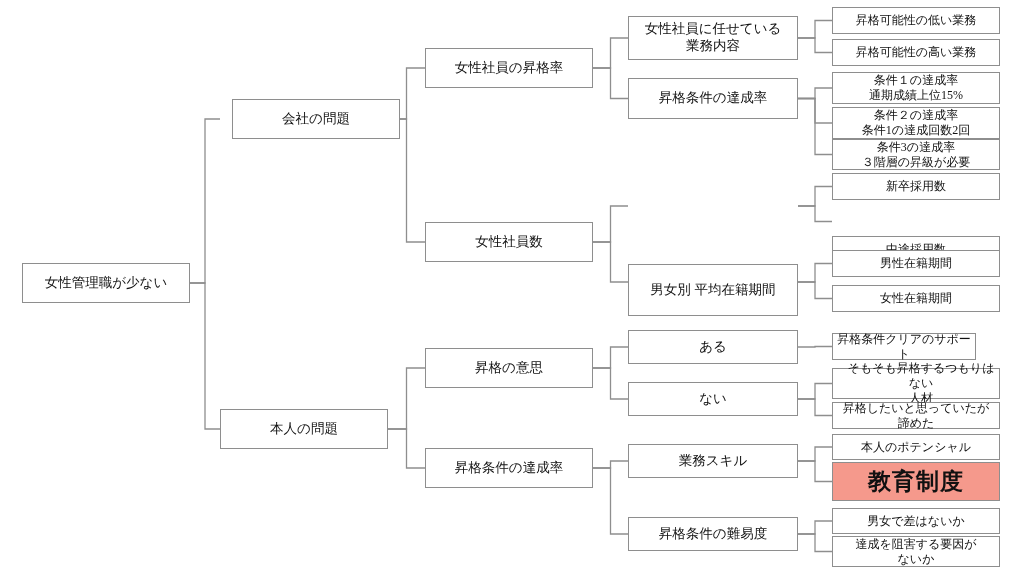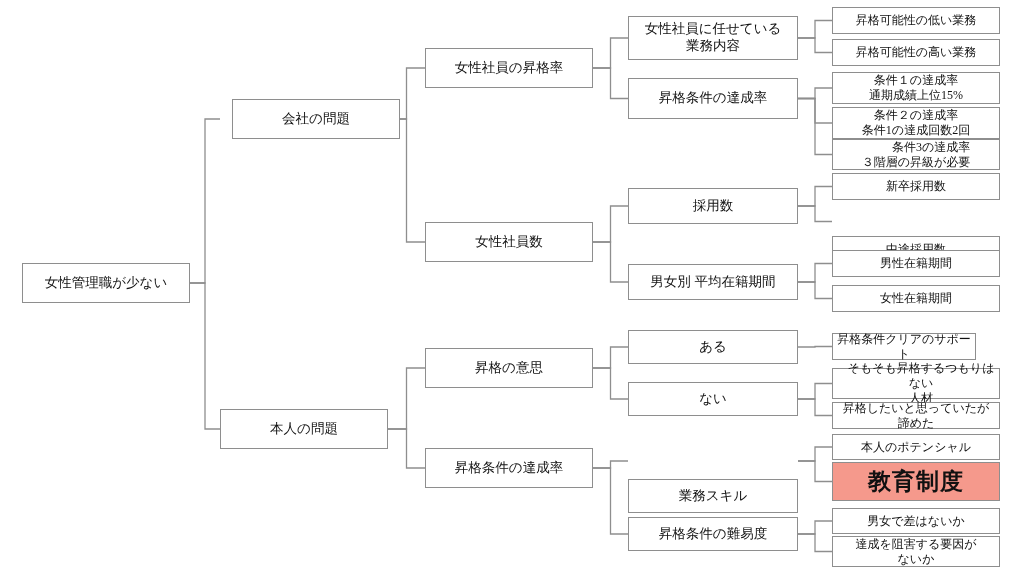--- a/index.html
+++ b/index.html
@@ -70,34 +70,33 @@
   <div class="node" style="left:220px;top:409px;width:168px;height:40px;">本人の問題</div>
 
   <div class="node" style="left:425px;top:48px;width:168px;height:40px;">女性社員の昇格率</div>
   <div class="node" style="left:425px;top:222px;width:168px;height:40px;">女性社員数</div>
   <div class="node" style="left:425px;top:348px;width:168px;height:40px;">昇格の意思</div>
   <div class="node" style="left:425px;top:448px;width:168px;height:40px;">昇格条件の達成率</div>
 
   <div class="node" style="left:628px;top:16px;width:170px;height:44px;">女性社員に任せている
 業務内容</div>
   <div class="node" style="left:628px;top:78px;width:170px;height:41px;">昇格条件の達成率</div>
-  <div class="node" style="left:628px;top:188px;width:170px;height:36px;">採用数</div>
-  <div class="node" style="left:628px;top:264px;width:170px;height:36px;">男女別 平均在籍期間</div>
+  <div class="node" style="left:628px;top:264px;width:170px;height:52px;">男女別 平均在籍期間</div>
   <div class="node" style="left:628px;top:330px;width:170px;height:34px;">ある</div>
   <div class="node" style="left:628px;top:382px;width:170px;height:34px;">ない</div>
-  <div class="node" style="left:628px;top:444px;width:170px;height:34px;margin-top:35px;">業務スキル</div>
+  <div class="node" style="left:628px;top:444px;width:170px;height:34px;">業務スキル</div>
   <div class="node" style="left:628px;top:517px;width:170px;height:34px;">昇格条件の難易度</div>
 
   <div class="node small" style="left:832px;top:7px;width:168px;height:27px;">昇格可能性の低い業務</div>
   <div class="node small" style="left:832px;top:39px;width:168px;height:27px;">昇格可能性の高い業務</div>
   <div class="node small" style="left:832px;top:72px;width:168px;height:32px;">条件１の達成率
 通期成績上位15%</div>
   <div class="node small" style="left:832px;top:107px;width:168px;height:32px;">条件２の達成率
 条件1の達成回数2回</div>
-  <div class="node small" style="left:832px;top:139px;width:168px;height:31px;text-align:right;">条件3の達成率
+  <div class="node small" style="left:832px;top:139px;width:168px;height:31px;">条件3の達成率
 ３階層の昇級が必要</div>
   <div class="node small" style="left:832px;top:173px;width:168px;height:27px;">新卒採用数</div>
   <div class="node small" style="left:832px;top:208px;width:168px;height:27px;margin-top:28px;">中途採用数</div>
   <div class="node small" style="left:832px;top:250px;width:168px;height:27px;">男性在籍期間</div>
   <div class="node small" style="left:832px;top:285px;width:168px;height:27px;">女性在籍期間</div>
   <div class="node small" style="left:832px;top:333px;width:144px;height:27px;">昇格条件クリアのサポート</div>
   <div class="node small" style="left:832px;top:368px;width:168px;height:31px;padding-left:14px;">そもそも昇格するつもりはない
 人材</div>
   <div class="node small" style="left:832px;top:402px;width:168px;height:27px;">昇格したいと思っていたが諦めた</div>
   <div class="node small" style="left:832px;top:434px;width:168px;height:26px;">本人のポテンシャル</div>

